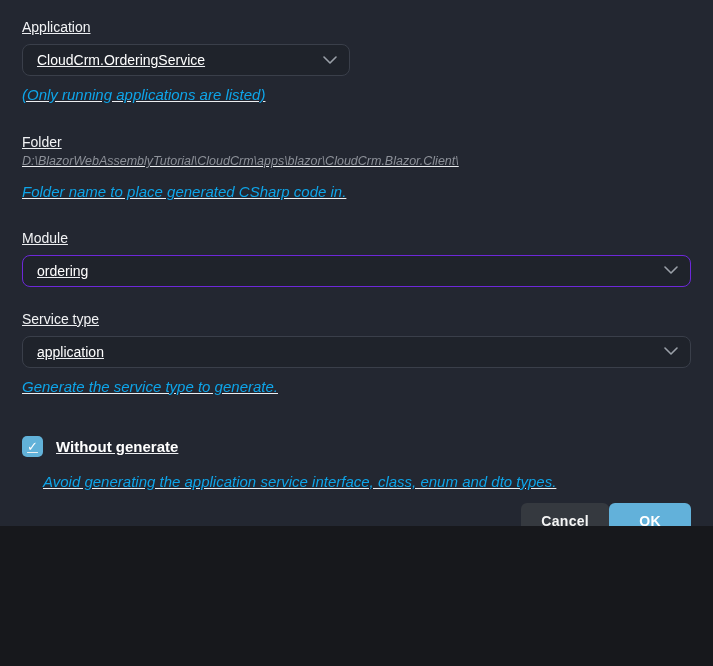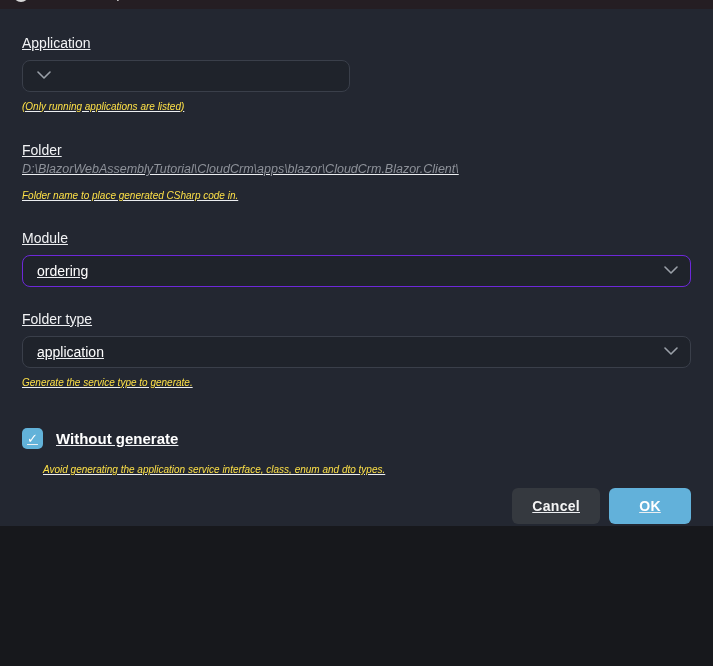--- a/index.html
+++ b/index.html
@@ -40,21 +40,21 @@
   .win-btn .close-glyph { font-size: 13px; line-height: 1; }
 
   
   .dialog-body {
     flex: 1; display: flex; flex-direction: column;
     padding: 26px 22px 24px 22px;
     text-decoration: underline;
   }
   .field-label { font-size: 14px; color: #f2f3f5; margin-bottom: 9px; }
   .helper {
-    font-size: 10px; font-style: italic; color: #fde047;
+    font-size: 15px; font-style: italic; color: #0ea5e9;
     margin-top: 7px; line-height: 1.55;
   }
   .control {
     height: 32px; width: 100%;
     background: #1f232b;
     border: 1px solid #3a3f4a;
     border-radius: 8px;
     display: flex; align-items: center;
     padding: 0 12px 0 14px;
     font-size: 14px; color: #ffffff;
@@ -82,21 +82,21 @@
     display: flex; align-items: center; justify-content: center;
     color: #ffffff; font-size: 13px; font-weight: bold;
     cursor: pointer;
   }
   .checkbox-label { margin-left: 13px; font-size: 15px; font-weight: 700; color: #ffffff; }
   .checkbox-helper { margin-top: 13px; margin-left: 21px; }
 
   
   .footer {
     margin-top: auto;
-    display: flex; justify-content: flex-end; gap: 9px;
+    display: flex; justify-content: flex-end; 
     padding-top: 10px;
   }
   .btn {
     min-width: 82px; height: 36px;
     border: none; border-radius: 6px;
     font-family: inherit; font-size: 14px; font-weight: 700;
     display: flex; align-items: center; justify-content: center;
     padding: 0 20px; cursor: pointer; letter-spacing: .3px;
   }
   .btn-cancel { background: #35393f; color: #f4f4f4; }
@@ -122,20 +122,21 @@
         </div>
     </div>
   </div>
 
   <div class="dialog-body">
 
     <div class="row-two-col">
       <div>
         <div class="field-label">Application</div>
         <div class="control">
+          <span class="value">CloudCrm.OrderingService</span>
           <span class="chevron">
             <svg width="14" height="9" viewBox="0 0 14 9">
                 <polyline points="1,1 7,7 13,1" fill="none" stroke="#9aa0a8" stroke-width="1.6" stroke-linecap="round" stroke-linejoin="round"></polyline>
               </svg>
           </span>
         </div>
         <div class="helper">(Only running applications are listed)</div>
       </div>
 
     </div>
@@ -152,21 +153,21 @@
         <span class="value">ordering</span>
         <span class="chevron">
           <svg width="14" height="9" viewBox="0 0 14 9">
               <polyline points="1,1 7,7 13,1" fill="none" stroke="#9aa0a8" stroke-width="1.6" stroke-linecap="round" stroke-linejoin="round"></polyline>
             </svg>
         </span>
       </div>
     </div>
 
     <div class="section">
-      <div class="field-label">Folder type</div>
+      <div class="field-label">Service type</div>
       <div class="control">
         <span class="value">application</span>
         <span class="chevron">
           <svg width="14" height="9" viewBox="0 0 14 9">
               <polyline points="1,1 7,7 13,1" fill="none" stroke="#9aa0a8" stroke-width="1.6" stroke-linecap="round" stroke-linejoin="round"></polyline>
             </svg>
         </span>
       </div>
       <div class="helper">Generate the service type to generate.</div>
     </div>

